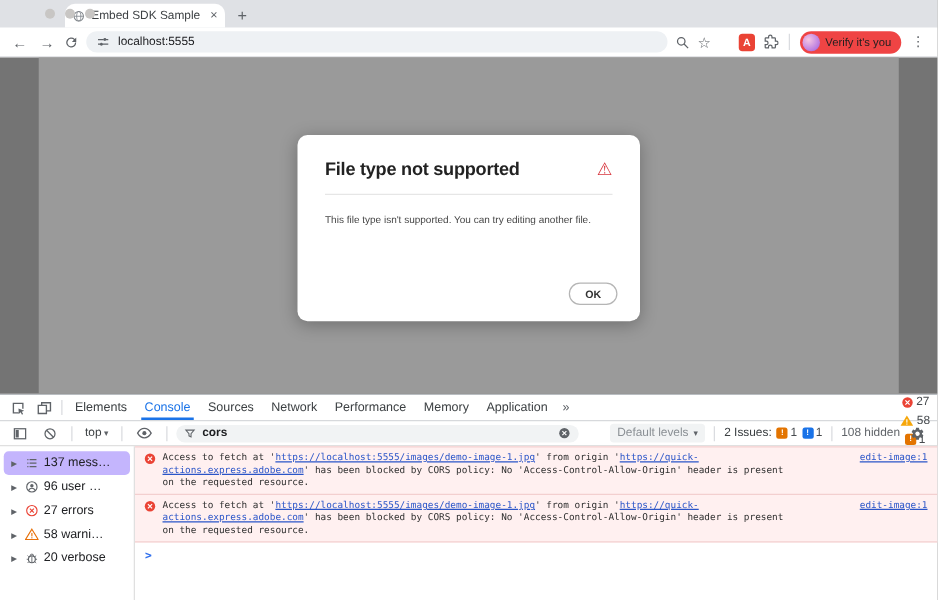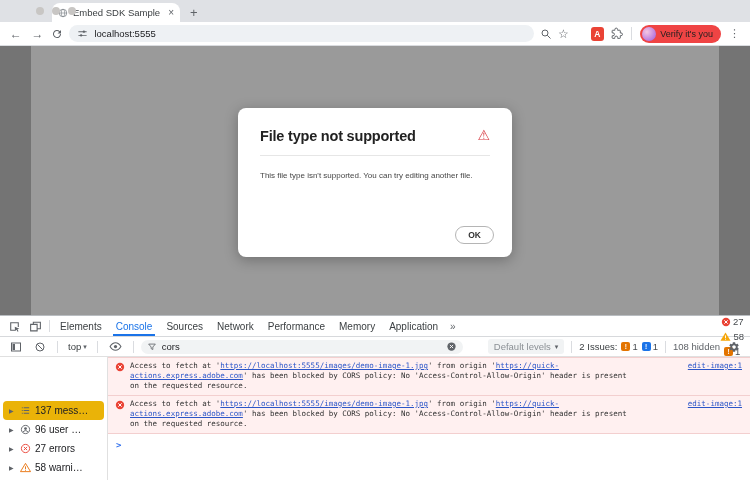--- a/index.html
+++ b/index.html
@@ -55,30 +55,30 @@
   .dt-more { display:flex; align-items:center; padding:0 5px; color:#5f6368; font-size:10px; }
   .dt-right { margin-left:auto; display:flex; align-items:center; gap:4px; padding-right:6px;flex-direction:column; }
   .badge { display:flex; align-items:center; gap:2px; color:#474b4f; font-size:9.5px; }
   .sq-badge { width:9px; height:9px; border-radius:2px; color:#fff; font-size:6.5px; font-weight:bold; display:flex; align-items:center; justify-content:center; }
   .dt-x { font-size:11px; color:#5f6368; padding:0 3px; }
 
   .dt-contoolbar { height:20px; flex:0 0 20px; display:flex; align-items:center; border-bottom:1px solid #e0e0e0; padding:0 6px; gap:4px;justify-content:space-between; }
   .ctx { display:flex; align-items:center; gap:2px; font-size:9.5px; color:#3c4043; padding:0 3px; }
   .caret { font-size:7px; color:#5f6368; }
   .filter-pill { width:322px; height:14px; background:#f1f3f4; border-radius:8px; display:flex; align-items:center; gap:5px; padding:0 6px; }
-  .filter-input { flex:1; border:0; background:transparent; outline:none; font-size:9.5px; color:#202124; font-family:"Liberation Sans",sans-serif; }
+  .filter-input { flex:1; border:0; background:transparent; outline:none; font-size:9.5px; color:#202124; font-family:"Liberation Sans",sans-serif;font-weight:bold; }
   .levels { background:#f1f3f4; border-radius:3px; color:#8b9095; font-size:9.5px; padding:2px 6px; display:flex; gap:4px; align-items:center; }
   .issues-label { font-size:9.5px; color:#3c4043; }
   .hidden-count { font-size:9.5px; color:#5f6368; }
   .spacer { flex:1; }
 
   .dt-body { flex:1; display:flex; min-height:0; }
   .dt-sidebar { width:108px; flex:0 0 108px; border-right:1px solid #e0e0e0; padding-top:4px; overflow:hidden; }
   .sb-row { display:flex; align-items:center; gap:4px; height:19px; padding:0 4px 0 6px; margin:0 3px; border-radius:4px; white-space:nowrap; overflow:hidden; }
-  .sb-row.selected { background:#eab308;margin-top:40px; }
+  .sb-row.selected { background:#c4b5fd; }
   .sb-tri { font-size:6px; color:#5f6368; width:7px; }
   .sb-label { font-size:10px; color:#202124; }
 
   .dt-messages { flex:1; display:flex; flex-direction:column; min-width:0; }
   .msg { display:flex; align-items:flex-start; gap:5px; background:#fff0f0; border-bottom:1px solid #f3cfcf; padding:3px 8px 4px 7px; }
   .msg:first-child { border-top:1px solid #f3cfcf; }
   .msg-icon { flex:0 0 auto; margin-top:1px; }
   .msg-text { width:500px; font-family:"DejaVu Sans Mono", monospace; font-size:7.5px; line-height:10px; color:#303030; word-wrap:break-word; }
   .msg a, .src-link { color:#2b55c8; text-decoration:underline; }
   .src-link { margin-left:auto; font-family:"DejaVu Sans Mono", monospace; font-size:7.5px; line-height:10px; white-space:nowrap; }

